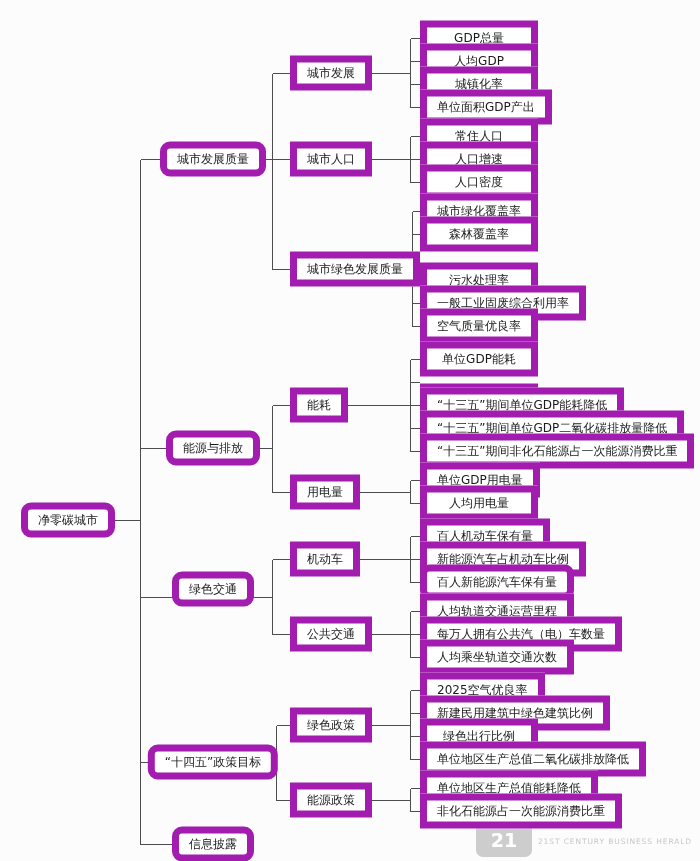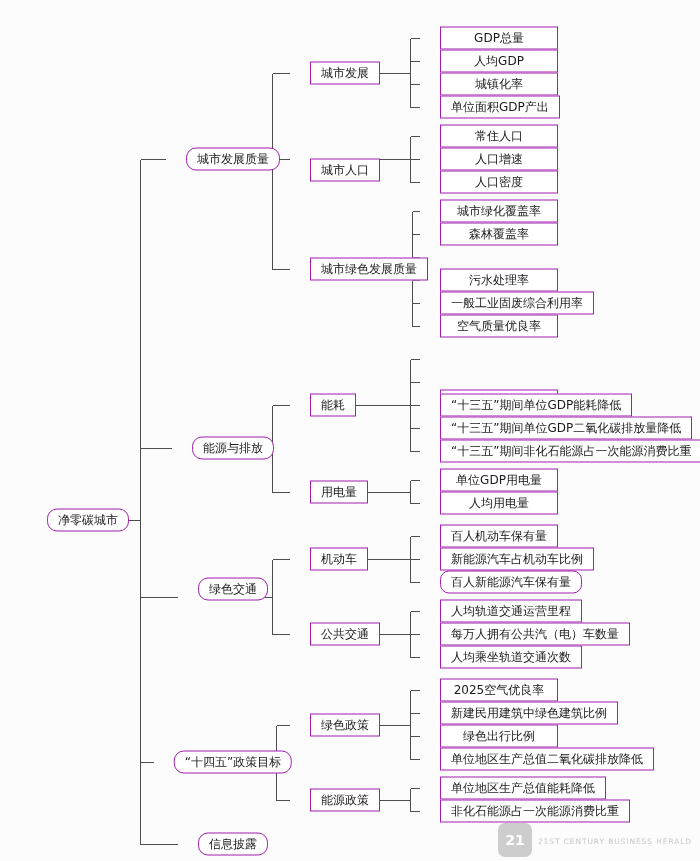--- a/index.html
+++ b/index.html
@@ -2,29 +2,29 @@
 <html><head>
 <meta charset="utf-8">
 <style>
   *{margin:0;padding:0;box-sizing:border-box;}
   html,body{width:700px;height:861px;background:#fcfcfc;overflow:hidden;}
   #chart{position:relative;width:700px;height:861px;font-family:"DejaVu Sans","Liberation Sans",sans-serif;}
   #wires{position:absolute;left:0;top:0;width:700px;height:861px;pointer-events:none;}
   #wires path{stroke:#4d4d4d;stroke-width:1;fill:none;}
   .node{
     position:absolute;transform:translate(0,-50%);
-    background:#ffffff;border:1px solid #a21caf;color:#1a1a1a;
+    background:#ffffff;border:7px solid #a21caf;color:#1a1a1a;
     font-size:12px;line-height:1.25;padding:3px 10px;
-    white-space:nowrap;text-align:center;margin-left:20px;
+    white-space:nowrap;text-align:center;
   }
   .ctr{transform:translate(-50%,-50%);border-radius:10px;}
   .leaf{min-width:118px;}
   .watermark{position:absolute;right:8px;bottom:4px;display:flex;align-items:center;gap:6px;}
   .wm-logo{
-    width:34px;height:34px;background:#cdcdcd;color:#ffffff;font-weight:bold;font-size:14px;
+    width:56px;height:34px;background:#cdcdcd;color:#ffffff;font-weight:bold;font-size:19px;
     display:flex;align-items:center;justify-content:center;border-radius:7px;flex:0 0 auto;
   }
   .wm-text{display:flex;flex-direction:column;align-items:flex-start;}
   .wm-cn{font-size:21px;font-weight:700;color:#c2c2c2;letter-spacing:1px;line-height:1;}
   .wm-en{font-size:7.5px;color:#c7c7c7;letter-spacing:0.9px;line-height:1;margin-top:3px;}
 </style>
 </head>
 <body>
 
 <div id="chart">
@@ -51,32 +51,33 @@
       <span class="wm-en">21ST CENTURY BUSINESS HERALD</span>
     </div>
   </div>
 <div class="node ctr" style="left: 68px; top: 520px;">净零碳城市</div>
     <div class="node ctr" style="left: 213px; top: 159px;">城市发展质量</div>
     <div class="node" style="left: 290px; top: 72.5px;">城市发展</div>
     <div class="node leaf" style="left: 420px; top: 38px;">GDP总量</div>
     <div class="node leaf" style="left: 420px; top: 61px;">人均GDP</div>
     <div class="node leaf" style="left: 420px; top: 84px;">城镇化率</div>
     <div class="node leaf" style="left: 420px; top: 107px;">单位面积GDP产出</div>
-    <div class="node" style="left: 290px; top: 170px;">城市人口</div>
+    <div class="node" style="left: 290px; top: 159px;">城市人口</div>
     <div class="node leaf" style="left: 420px; top: 136px;">常住人口</div>
     <div class="node leaf" style="left: 420px; top: 159px;">人口增速</div>
     <div class="node leaf" style="left: 420px; top: 182px;">人口密度</div>
     <div class="node" style="left: 290px; top: 268.5px;">城市绿色发展质量</div>
     <div class="node leaf" style="left: 420px; top: 211px;">城市绿化覆盖率</div>
     <div class="node leaf" style="left: 420px; top: 234px;">森林覆盖率</div>
     <div class="node leaf" style="left: 420px; top: 280px;">污水处理率</div>
     <div class="node leaf" style="left: 420px; top: 303px;">一般工业固废综合利用率</div>
     <div class="node leaf" style="left: 420px; top: 326px;">空气质量优良率</div>
     <div class="node ctr" style="left: 213px; top: 448.25px;">能源与排放</div>
     <div class="node" style="left: 290px; top: 405px;">能耗</div>
+    <div class="node leaf" style="left: 420px; top: 359px;">单位GDP能耗</div>
     <div class="node leaf" style="left: 420px; top: 401px; text-align: center;">人均能耗</div>
     <div class="node leaf" style="left: 420px; top: 405px;">“十三五”期间单位GDP能耗降低</div>
     <div class="node leaf" style="left: 420px; top: 428px;">“十三五”期间单位GDP二氧化碳排放量降低</div>
     <div class="node leaf" style="left: 420px; top: 451px;">“十三五”期间非化石能源占一次能源消费比重</div>
     <div class="node" style="left: 290px; top: 491.5px;">用电量</div>
     <div class="node leaf" style="left: 420px; top: 480px;">单位GDP用电量</div>
     <div class="node leaf" style="left: 420px; top: 503px;">人均用电量</div>
     <div class="node ctr" style="left: 213px; top: 589px;">绿色交通</div>
     <div class="node" style="left: 290px; top: 559px;">机动车</div>
     <div class="node leaf" style="left: 420px; top: 536px;">百人机动车保有量</div>

